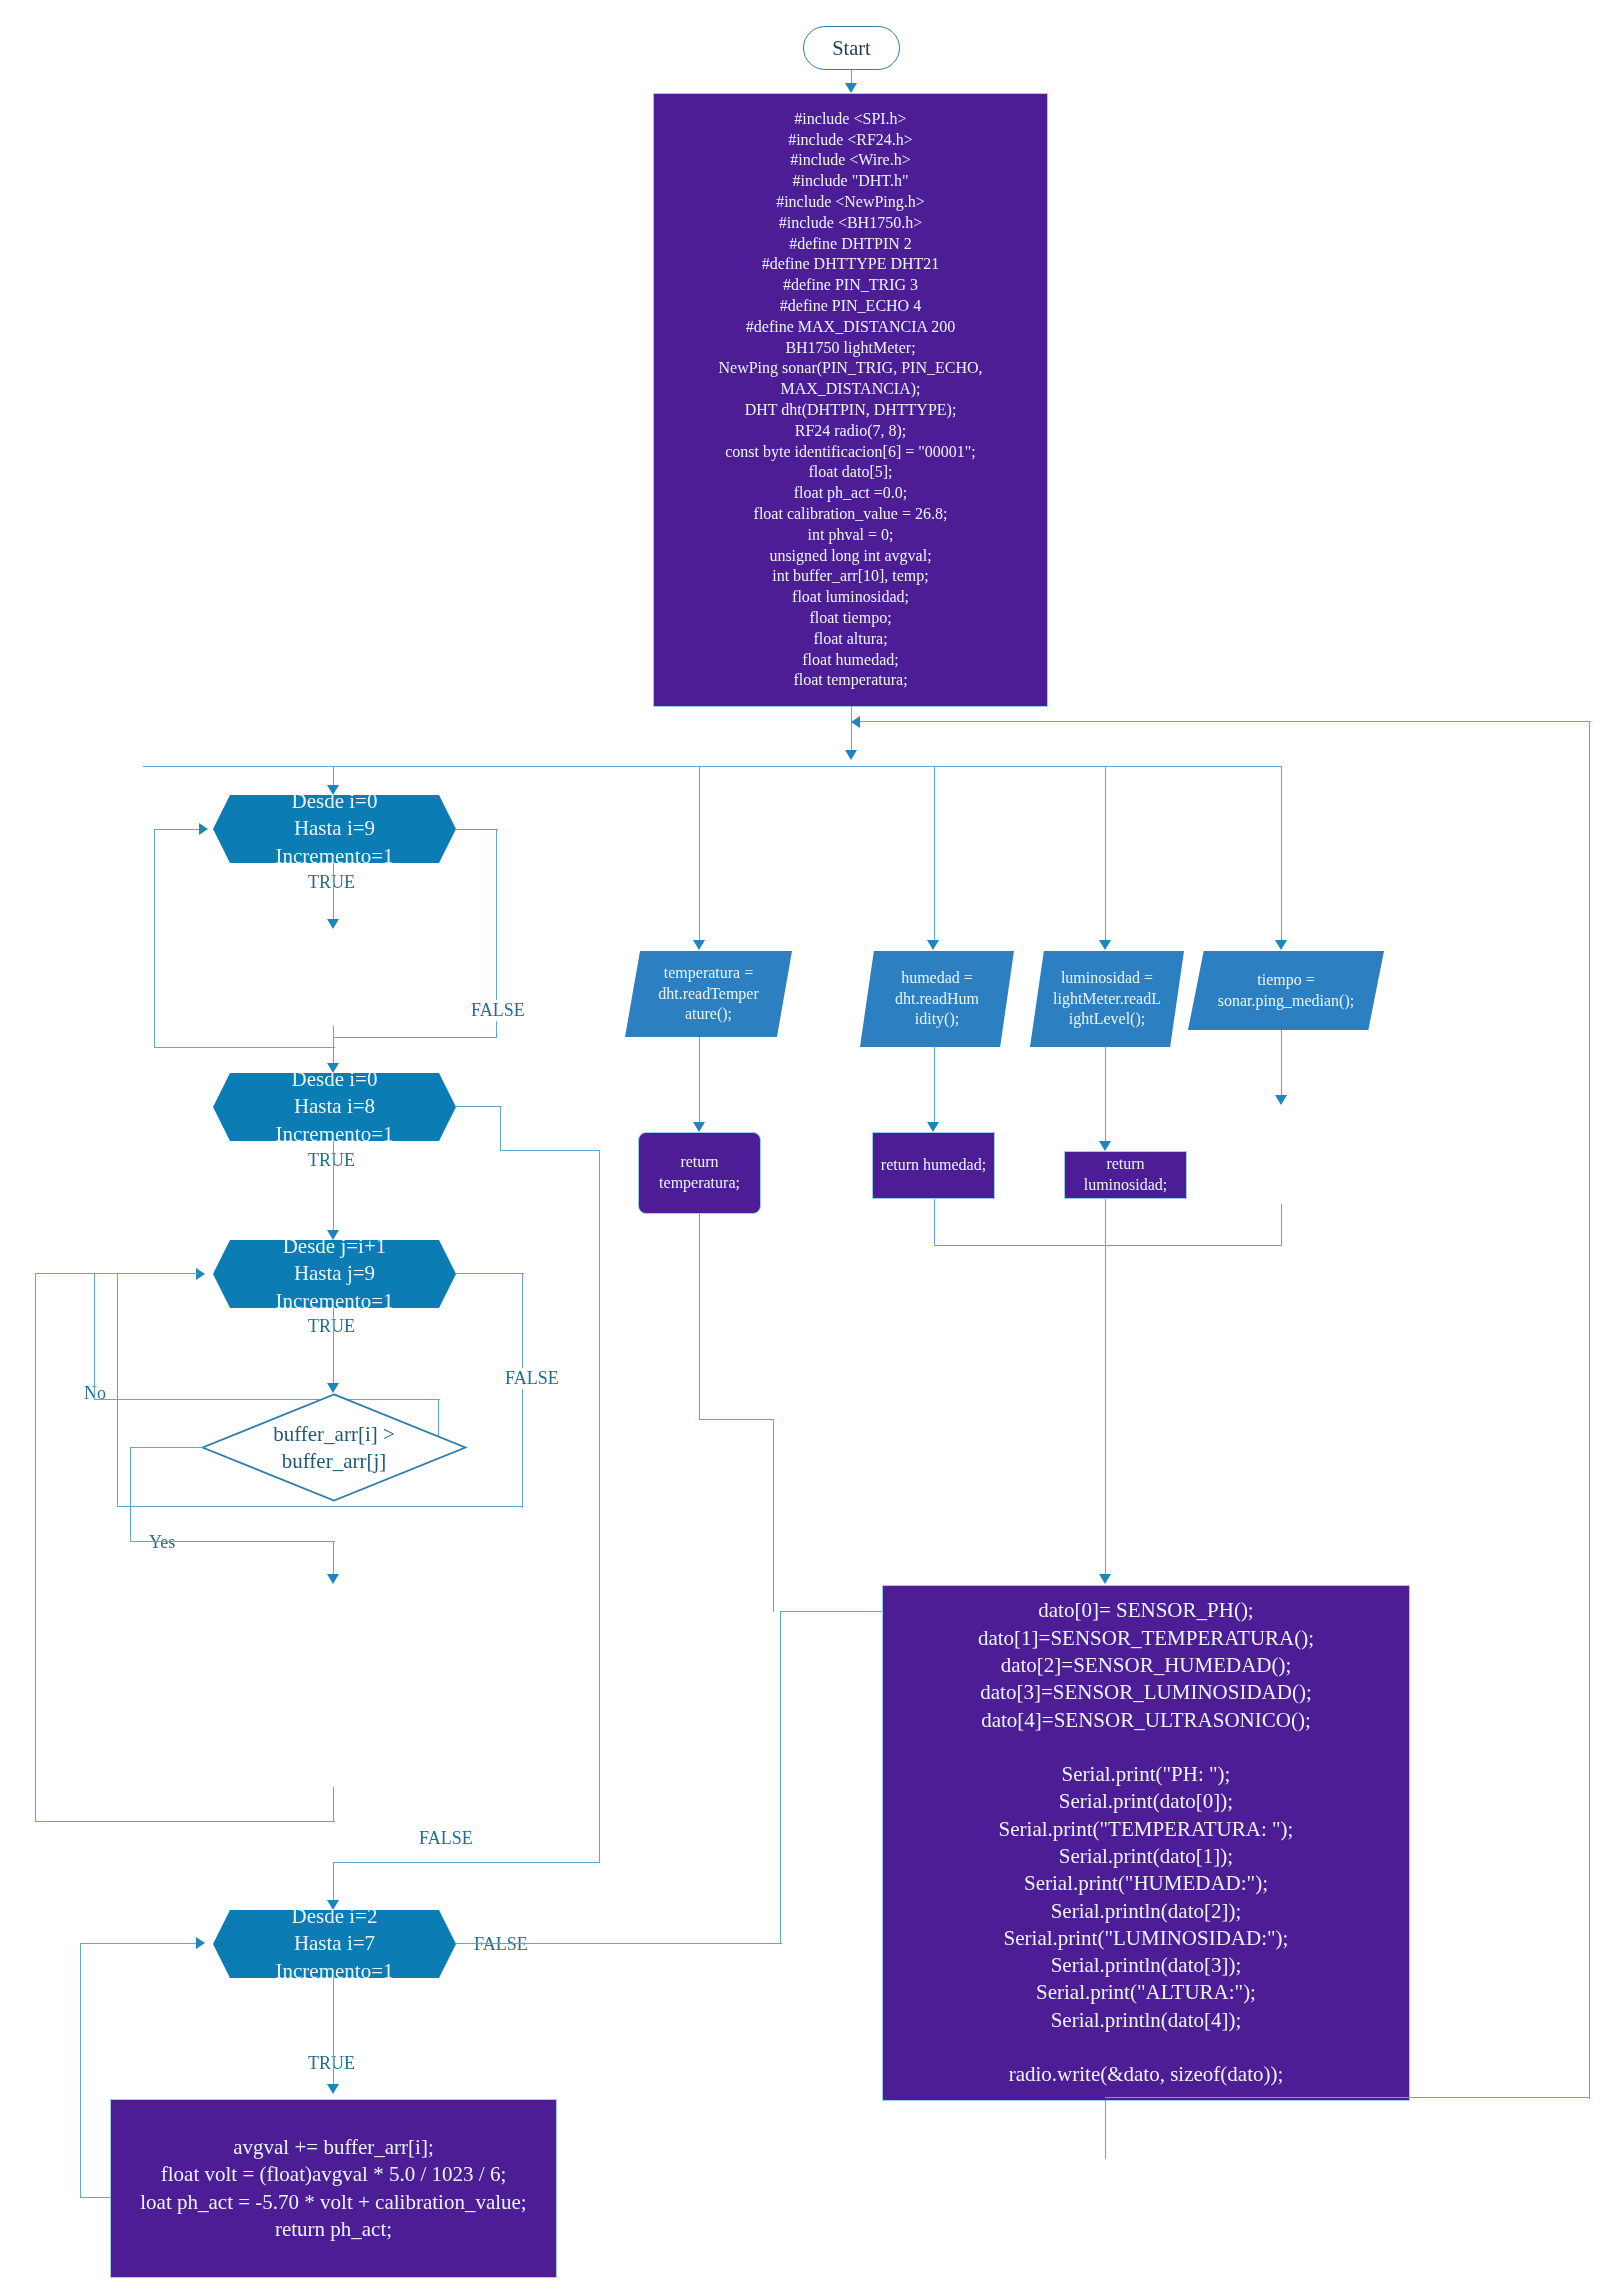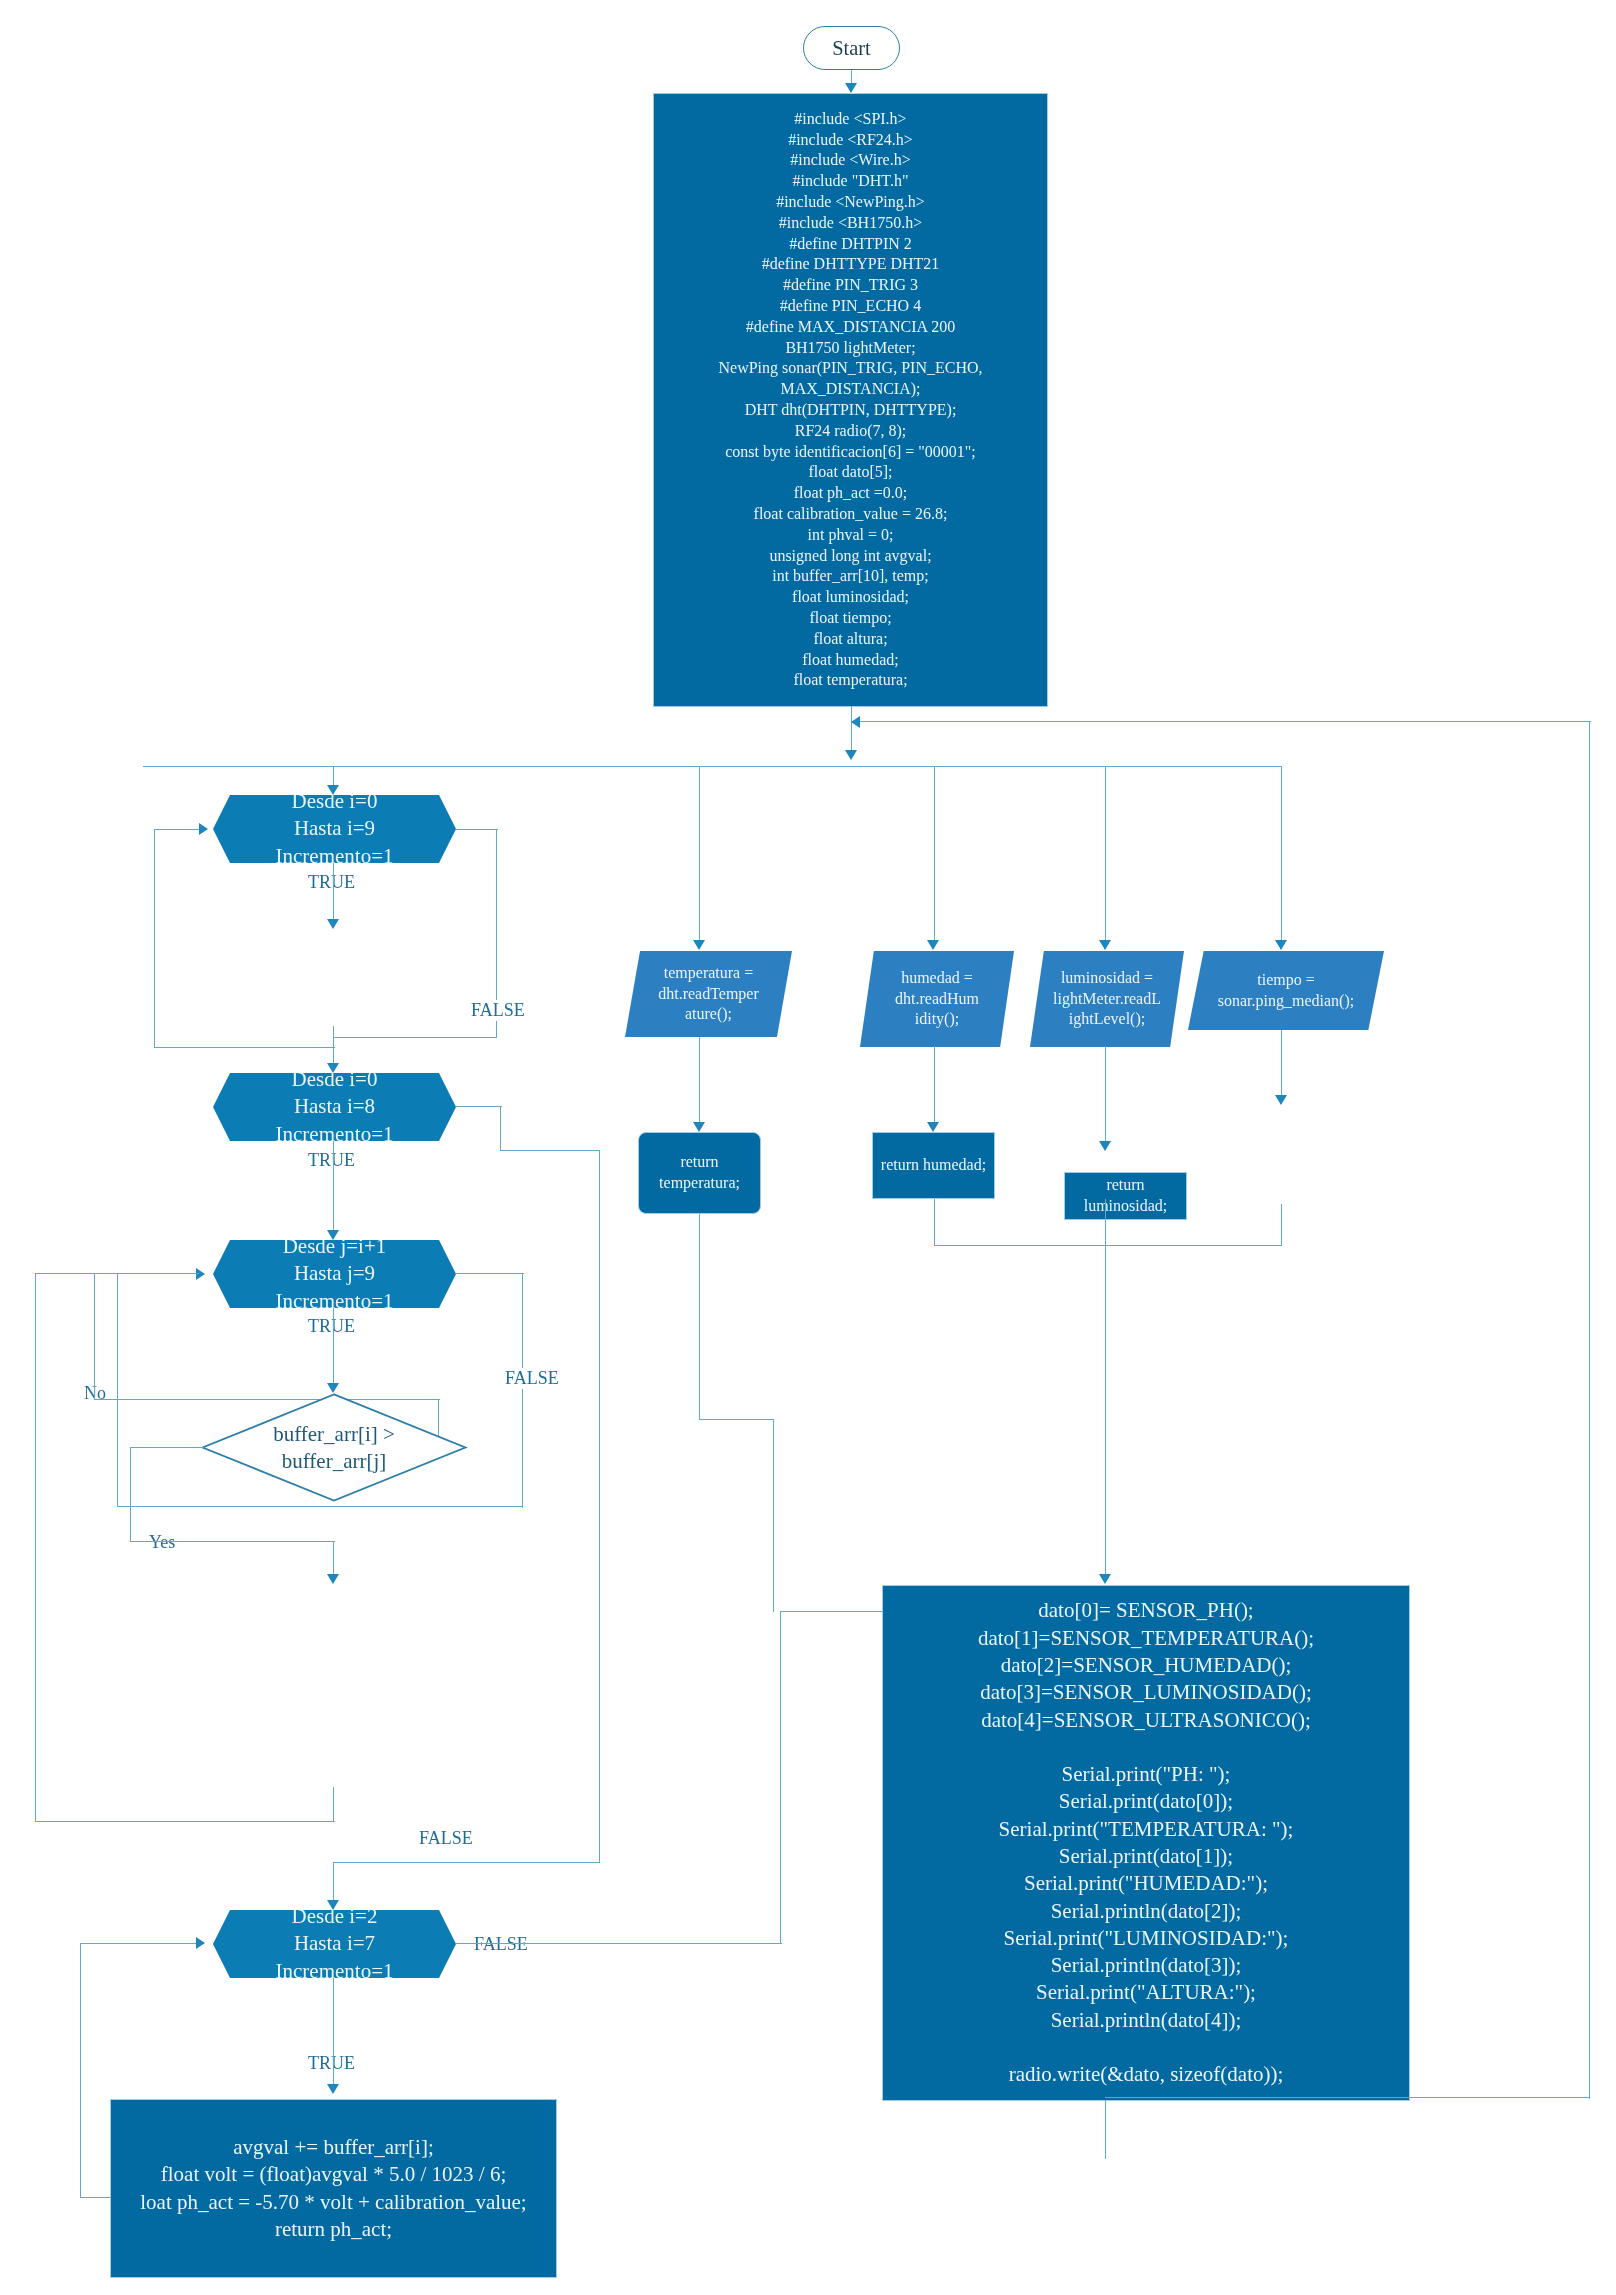--- a/index.html
+++ b/index.html
@@ -1,21 +1,21 @@
 <!DOCTYPE html>
 <html style="font-size:10px"><head>
 <meta charset="utf-8">
 <style>
   html,body{margin:0;padding:0;background:#ffffff;}
   body{font-family:"Liberation Serif", serif;}
   #canvas{position:relative;width:1617px;height:2295px;background:#ffffff;overflow:hidden;}
   .node{position:absolute;box-sizing:border-box;display:flex;align-items:center;justify-content:center;text-align:center;color:#eaf4fb;}
   .node .txt{white-space:pre-line;line-height:1.30;}
   
-  .rect{background:#0369a1;border:0.6px solid #9fcde6;}
+  .rect{background:#4c1d95;border:0.6px solid #9fcde6;}
   
   .para{background:#2C7FC1;}
   .para .inner{position:relative;z-index:2;}
   
   .hex{background:#0B7CB4;}
   
   .term{background:#ffffff;border:1.2px solid #2E7FA8;border-radius:25px;color:#1d3d52;}
   
   .diamond-wrap{position:absolute;}
   .diamond-txt{position:absolute;display:flex;align-items:center;justify-content:center;text-align:center;color:#1d5a7a;line-height:1.3;}
@@ -238,21 +238,21 @@
   <div class="ln lnv" style="left:1105px;top:766px;width:1.2px;height:179px;"></div>
   <div class="arw arw-d" style="left:1099px;top:940px;"></div>
   <div class="node para" style="left:1030px;top:951px;width:154px;height:96px;
               clip-path:polygon(9% 0,100% 0,91% 100%,0 100%);">
     <span class="txt f26 inner">luminosidad =
 lightMeter.readL
 ightLevel();</span>
   </div>
   <div class="ln lnv" style="left:1105px;top:1046px;width:1.2px;height:99px;"></div>
   <div class="arw arw-d" style="left:1099px;top:1141px;"></div>
-  <div class="node rect" style="left:1064px;top:1151px;width:123px;height:48px;margin-top:21px;">
+  <div class="node rect" style="left:1064px;top:1151px;width:123px;height:48px;">
     <span class="txt f26">return luminosidad;</span>
   </div>
   <div class="ln lnv" style="left:1105px;top:1199px;width:1.2px;height:47px;"></div>
   <div class="ln lnv" style="left:1105px;top:1245px;width:1.2px;height:335px;"></div>
   <div class="arw arw-d" style="left:1099px;top:1574px;"></div>
 
   <div class="ln lnv" style="left:1281px;top:766px;width:1.2px;height:179px;"></div>
   <div class="arw arw-d" style="left:1275px;top:940px;"></div>
   <div class="node para" style="left:1188px;top:951px;width:196px;height:79px;
               clip-path:polygon(8% 0,100% 0,92% 100%,0 100%);">

